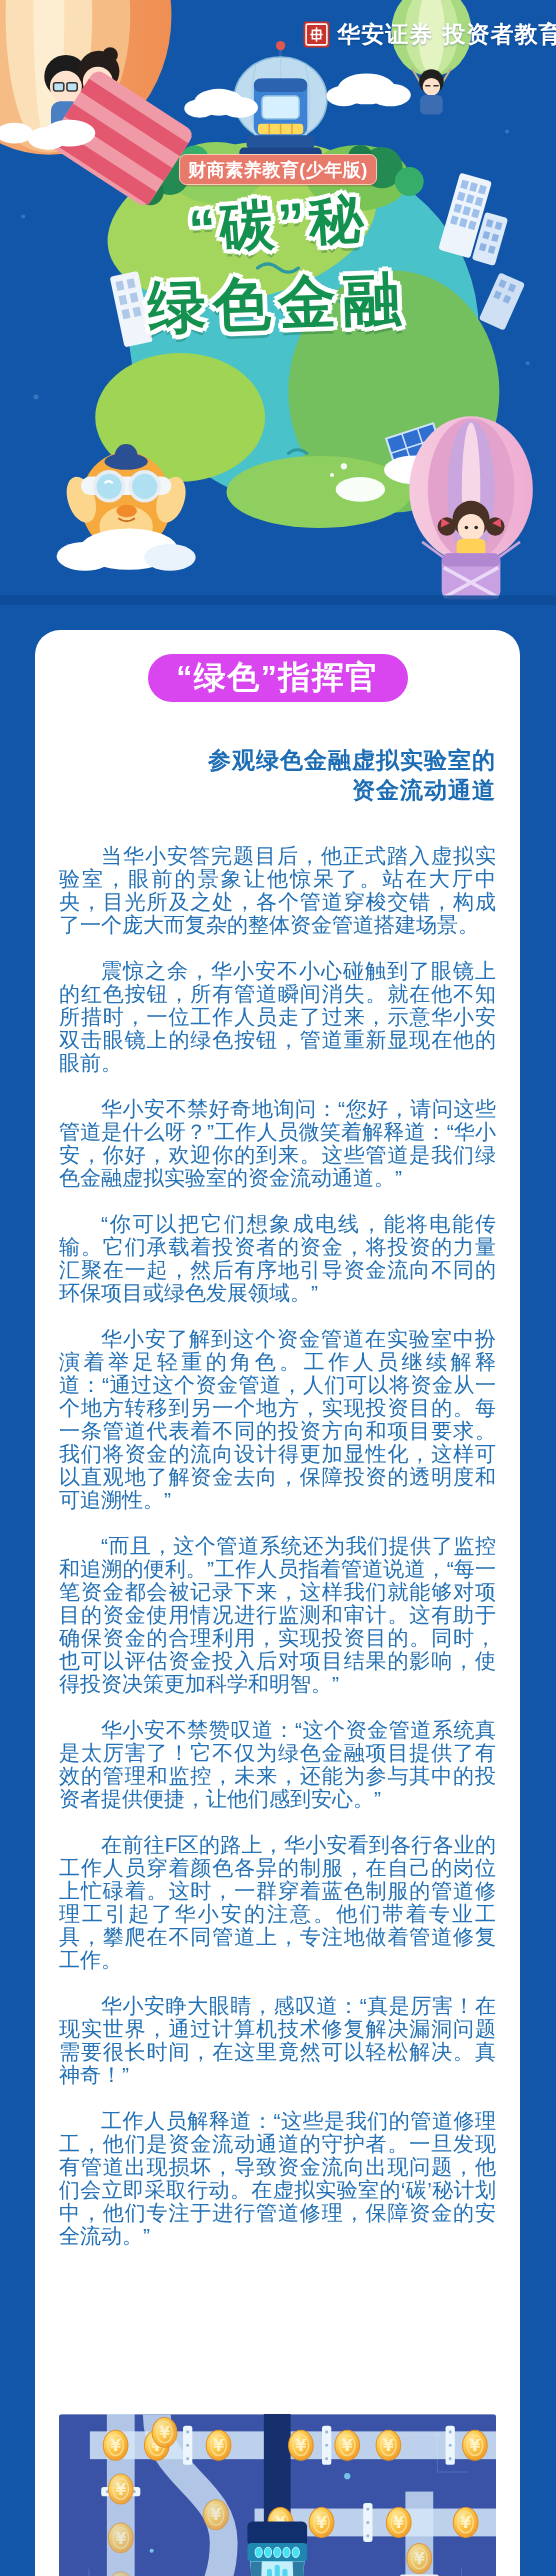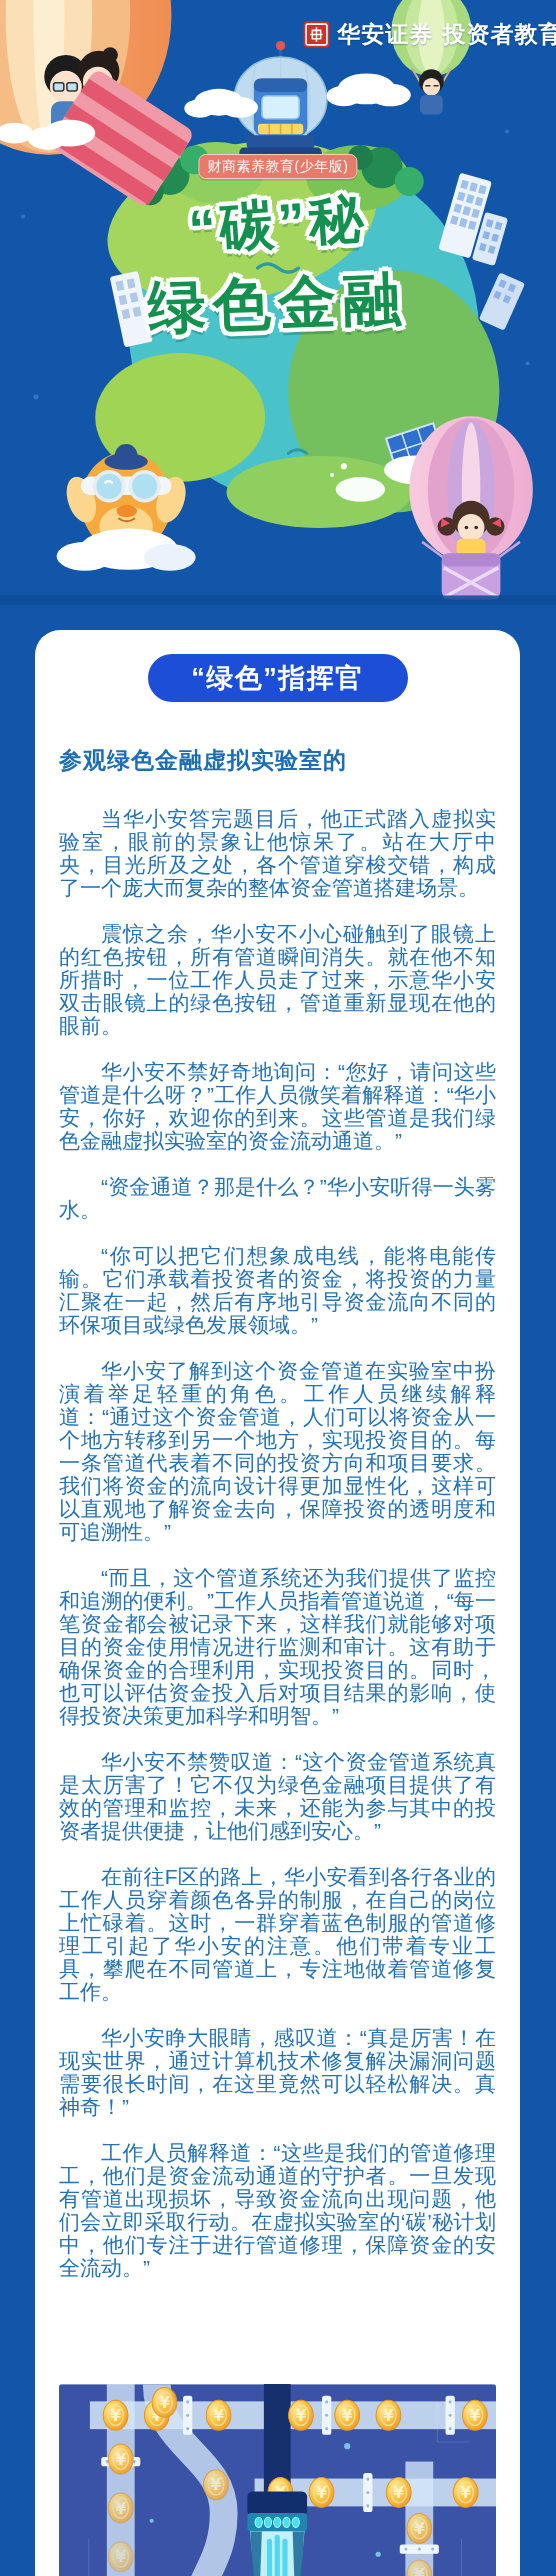--- a/index.html
+++ b/index.html
@@ -8,40 +8,40 @@
   .hero{position:absolute;top:0;left:0;width:556px;height:639px;}
   .hero-svg{position:absolute;top:0;left:0;}
   
   .logo{position:absolute;top:18.5px;left:303px;display:flex;align-items:center;gap:7.2px;}
   .logo-text{color:#ffffff;font-size:23px;font-weight:bold;letter-spacing:1px;white-space:nowrap;
              text-shadow:0 1px 1.5px rgba(0,40,90,.35);}
   .logo-text .sp{display:inline-block;width:9.3px;}
   
   .series-badge{position:absolute;top:154px;left:50%;transform:translateX(-50%);
       background:#e87a6c;border:1.5px solid #f8cdbd;border-radius:7.2px;color:#fff;
-      font-size:14px;font-weight:normal;padding:2.6px 8.2px;letter-spacing:0.5px;white-space:nowrap;
+      font-size:18px;font-weight:bold;padding:2.6px 8.2px;letter-spacing:0.5px;white-space:nowrap;
       box-shadow:0 1.5px 0 rgba(150,40,30,.25);}
   
   .hero-title{position:absolute;top:193px;left:0;width:556px;text-align:center;}
   .t-outline{color:#15914f;font-weight:bold;
      text-shadow:-3.6px -3.6px 0 #fff,3.6px -3.6px 0 #fff,-3.6px 3.6px 0 #fff,3.6px 3.6px 0 #fff,
                  -4.6px 0 0 #fff,4.6px 0 0 #fff,0 -4.6px 0 #fff,0 4.6px 0 #fff,
                  0 7.2px 0 rgba(8,80,45,.28);}
   .t1{font-size:54px;line-height:61px;letter-spacing:4.1px;transform:rotate(-4deg);}
   .t2{font-size:58px;line-height:65px;letter-spacing:7.2px;margin-top:15.5px;transform:rotate(-2deg);}
   
   .card{position:absolute;top:630px;left:35px;width:485px;height:2130px;background:#ffffff;
         border-radius:25px;box-sizing:border-box;padding:0 24px;}
-  .pill{margin:24px auto 0;width:260px;height:48px;background:#1d4ed8;border-radius:24px;
-        color:#fff;font-size:27px;font-weight:bold;letter-spacing:1.5px;
+  .pill{margin:24px auto 0;width:260px;height:48px;background:#d946ef;border-radius:24px;
+        color:#fff;font-size:32px;font-weight:bold;letter-spacing:1.5px;
         display:flex;align-items:center;justify-content:center;}
-  .subtitle{margin-top:43px;text-align:left;color:#1d6db5;font-weight:bold;
+  .subtitle{margin-top:43px;text-align:right;color:#1d6db5;font-weight:bold;
             font-size:23px;line-height:30px;letter-spacing:1px;}
   .story{margin-top:31px;height:1577px;overflow:hidden;color:#2471b5;}
-  .story p.para{margin:1px 0 23px;font-size:21px;line-height:23px;text-align:justify;
+  .story p.para{margin:8px 0 23px;font-size:21px;line-height:23px;text-align:justify;
         text-indent:2em;font-weight:500;letter-spacing:0;}
   .pipes{margin-top:0.5px;width:437px;height:289px;border-radius:3.1px;overflow:hidden;}
 </style>
 </head>
 <body>
 
 <div class="page">
 
   <div class="hero">
     <svg class="hero-svg" width="556" height="639" viewBox="0 0 1080 1240" aria-hidden="true">
@@ -286,27 +286,27 @@
       <div class="t1 t-outline">“碳”秘</div>
       <div class="t2 t-outline">绿色金融</div>
     </div>
   </div>
 
   <div class="card">
     <div class="pill">“绿色”指挥官</div>
 
     <div class="subtitle">
       <div>参观绿色金融虚拟实验室的</div>
+      <div>资金流动通道</div>
     </div>
 
     <div class="story">
         <p class="para">当华小安答完题目后，他正式踏入虚拟实验室，眼前的景象让他惊呆了。站在大厅中央，目光所及之处，各个管道穿梭交错，构成了一个庞大而复杂的整体资金管道搭建场景。</p>
         <p class="para">震惊之余，华小安不小心碰触到了眼镜上的红色按钮，所有管道瞬间消失。就在他不知所措时，一位工作人员走了过来，示意华小安双击眼镜上的绿色按钮，管道重新显现在他的眼前。</p>
         <p class="para">华小安不禁好奇地询问：“您好，请问这些管道是什么呀？”工作人员微笑着解释道：“华小安，你好，欢迎你的到来。这些管道是我们绿色金融虚拟实验室的资金流动通道。”</p>
-        <p class="para">“资金通道？那是什么？”华小安听得一头雾水。</p>
         <p class="para">“你可以把它们想象成电线，能将电能传输。它们承载着投资者的资金，将投资的力量汇聚在一起，然后有序地引导资金流向不同的环保项目或绿色发展领域。”</p>
         <p class="para">华小安了解到这个资金管道在实验室中扮演着举足轻重的角色。工作人员继续解释道：“通过这个资金管道，人们可以将资金从一个地方转移到另一个地方，实现投资目的。每一条管道代表着不同的投资方向和项目要求。我们将资金的流向设计得更加显性化，这样可以直观地了解资金去向，保障投资的透明度和可追溯性。”</p>
         <p class="para">“而且，这个管道系统还为我们提供了监控和追溯的便利。”工作人员指着管道说道，“每一笔资金都会被记录下来，这样我们就能够对项目的资金使用情况进行监测和审计。这有助于确保资金的合理利用，实现投资目的。同时，也可以评估资金投入后对项目结果的影响，使得投资决策更加科学和明智。”</p>
         <p class="para">华小安不禁赞叹道：“这个资金管道系统真是太厉害了！它不仅为绿色金融项目提供了有效的管理和监控，未来，还能为参与其中的投资者提供便捷，让他们感到安心。”</p>
         <p class="para">在前往F区的路上，华小安看到各行各业的工作人员穿着颜色各异的制服，在自己的岗位上忙碌着。这时，一群穿着蓝色制服的管道修理工引起了华小安的注意。他们带着专业工具，攀爬在不同管道上，专注地做着管道修复工作。</p>
         <p class="para">华小安睁大眼睛，感叹道：“真是厉害！在现实世界，通过计算机技术修复解决漏洞问题需要很长时间，在这里竟然可以轻松解决。真神奇！”</p>
         <p class="para">工作人员解释道：“这些是我们的管道修理工，他们是资金流动通道的守护者。一旦发现有管道出现损坏，导致资金流向出现问题，他们会立即采取行动。在虚拟实验室的‘碳’秘计划中，他们专注于进行管道修理，保障资金的安全流动。”</p>
       </div>
 
     <div class="pipes">

